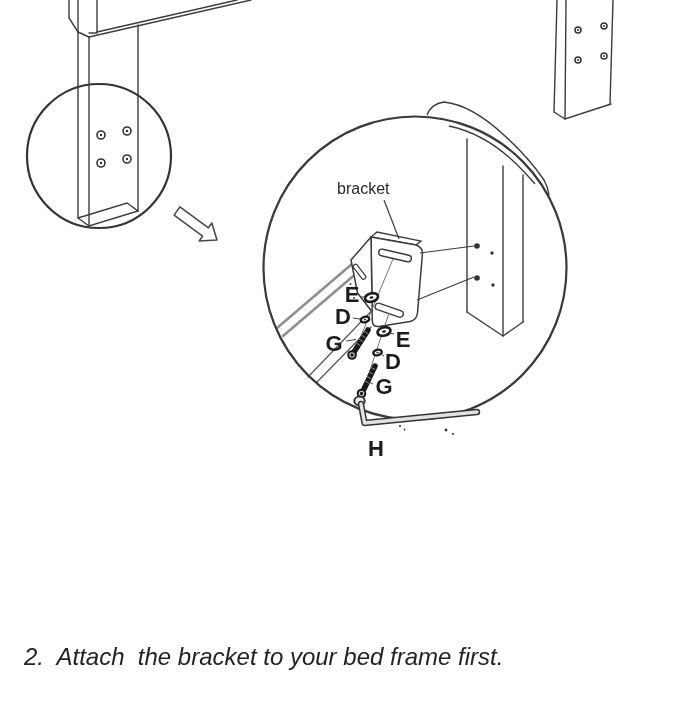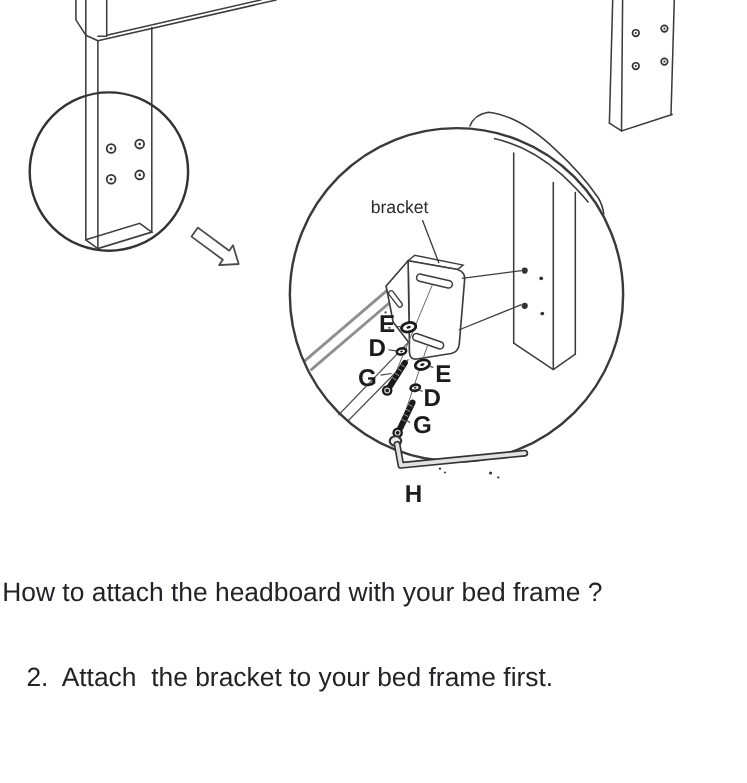--- a/index.html
+++ b/index.html
@@ -197,16 +197,15 @@
     <text class="svg-label part-letter" x="352" y="302">E</text>
     <text class="svg-label part-letter" x="343" y="324">D</text>
     <text class="svg-label part-letter" x="334" y="351">G</text>
     <text class="svg-label part-letter" x="403" y="347">E</text>
     <text class="svg-label part-letter" x="393" y="369">D</text>
     <text class="svg-label part-letter" x="384" y="394">G</text>
     <text class="svg-label part-letter" x="376" y="456">H</text>
   </g>
 </svg>
 
-<div class="instr" style="left:2px;top:526px;">How to attach the headboard with your bed frame ?</div>
-<div class="instr" style="left:24px;top:604px;">2.  Attach  the bracket to your bed frame first.</div>
+<div class="instr" style="left:24px;top:644px;font-style:italic;">2.  Attach  the bracket to your bed frame first.</div>
 
 </div>
 
 </body></html>

